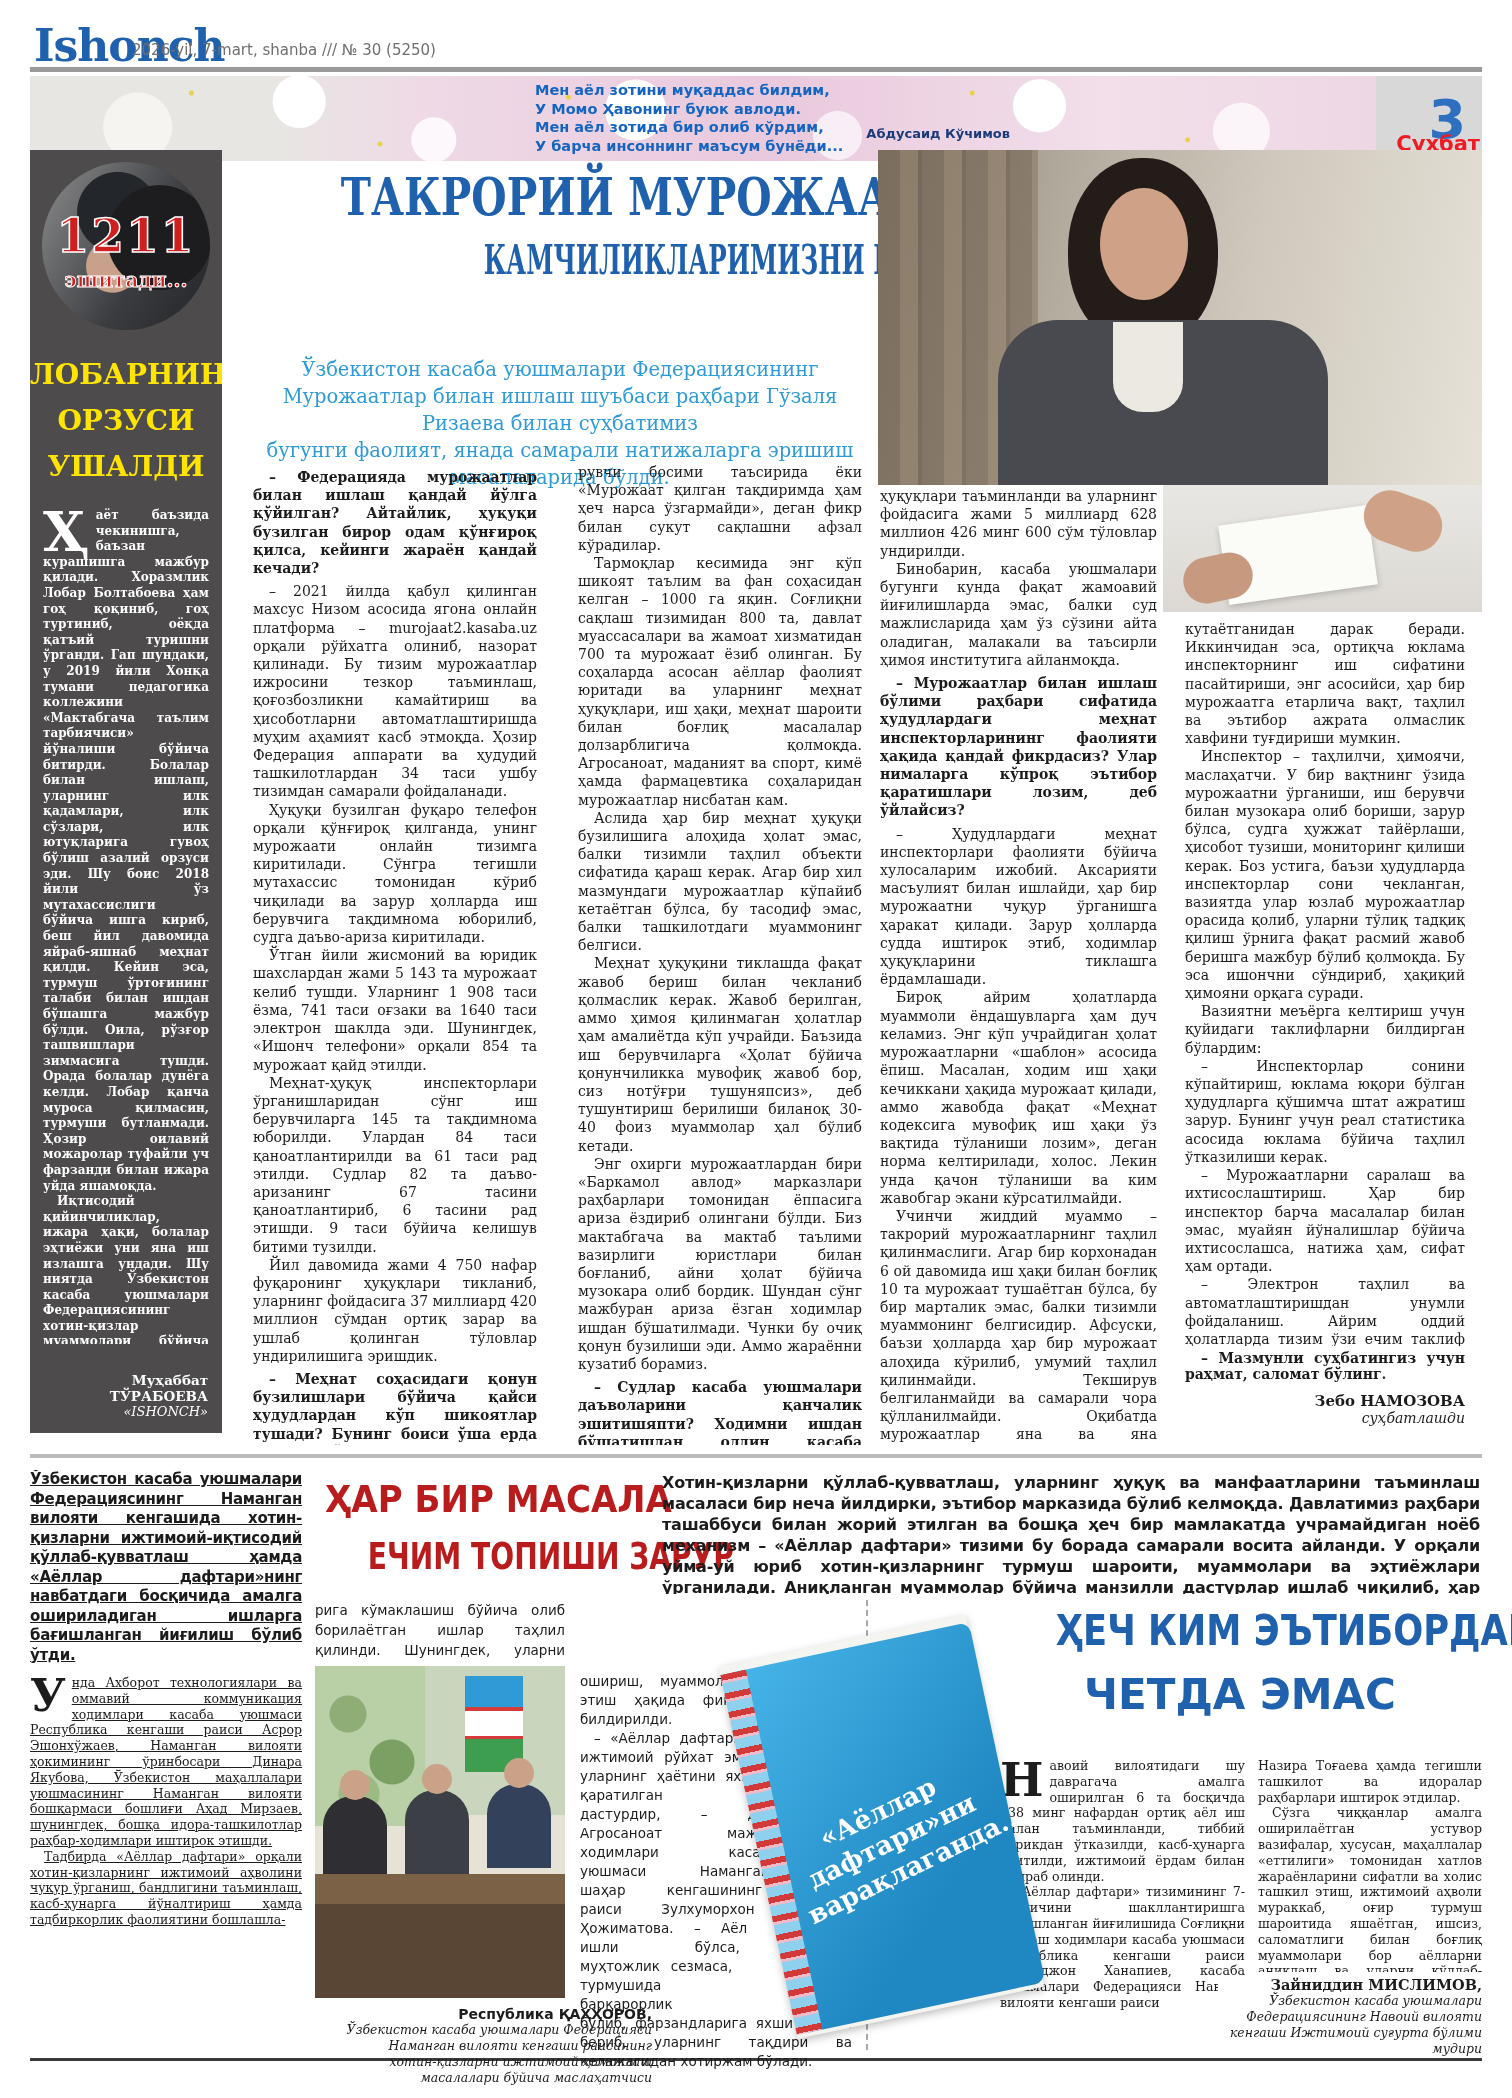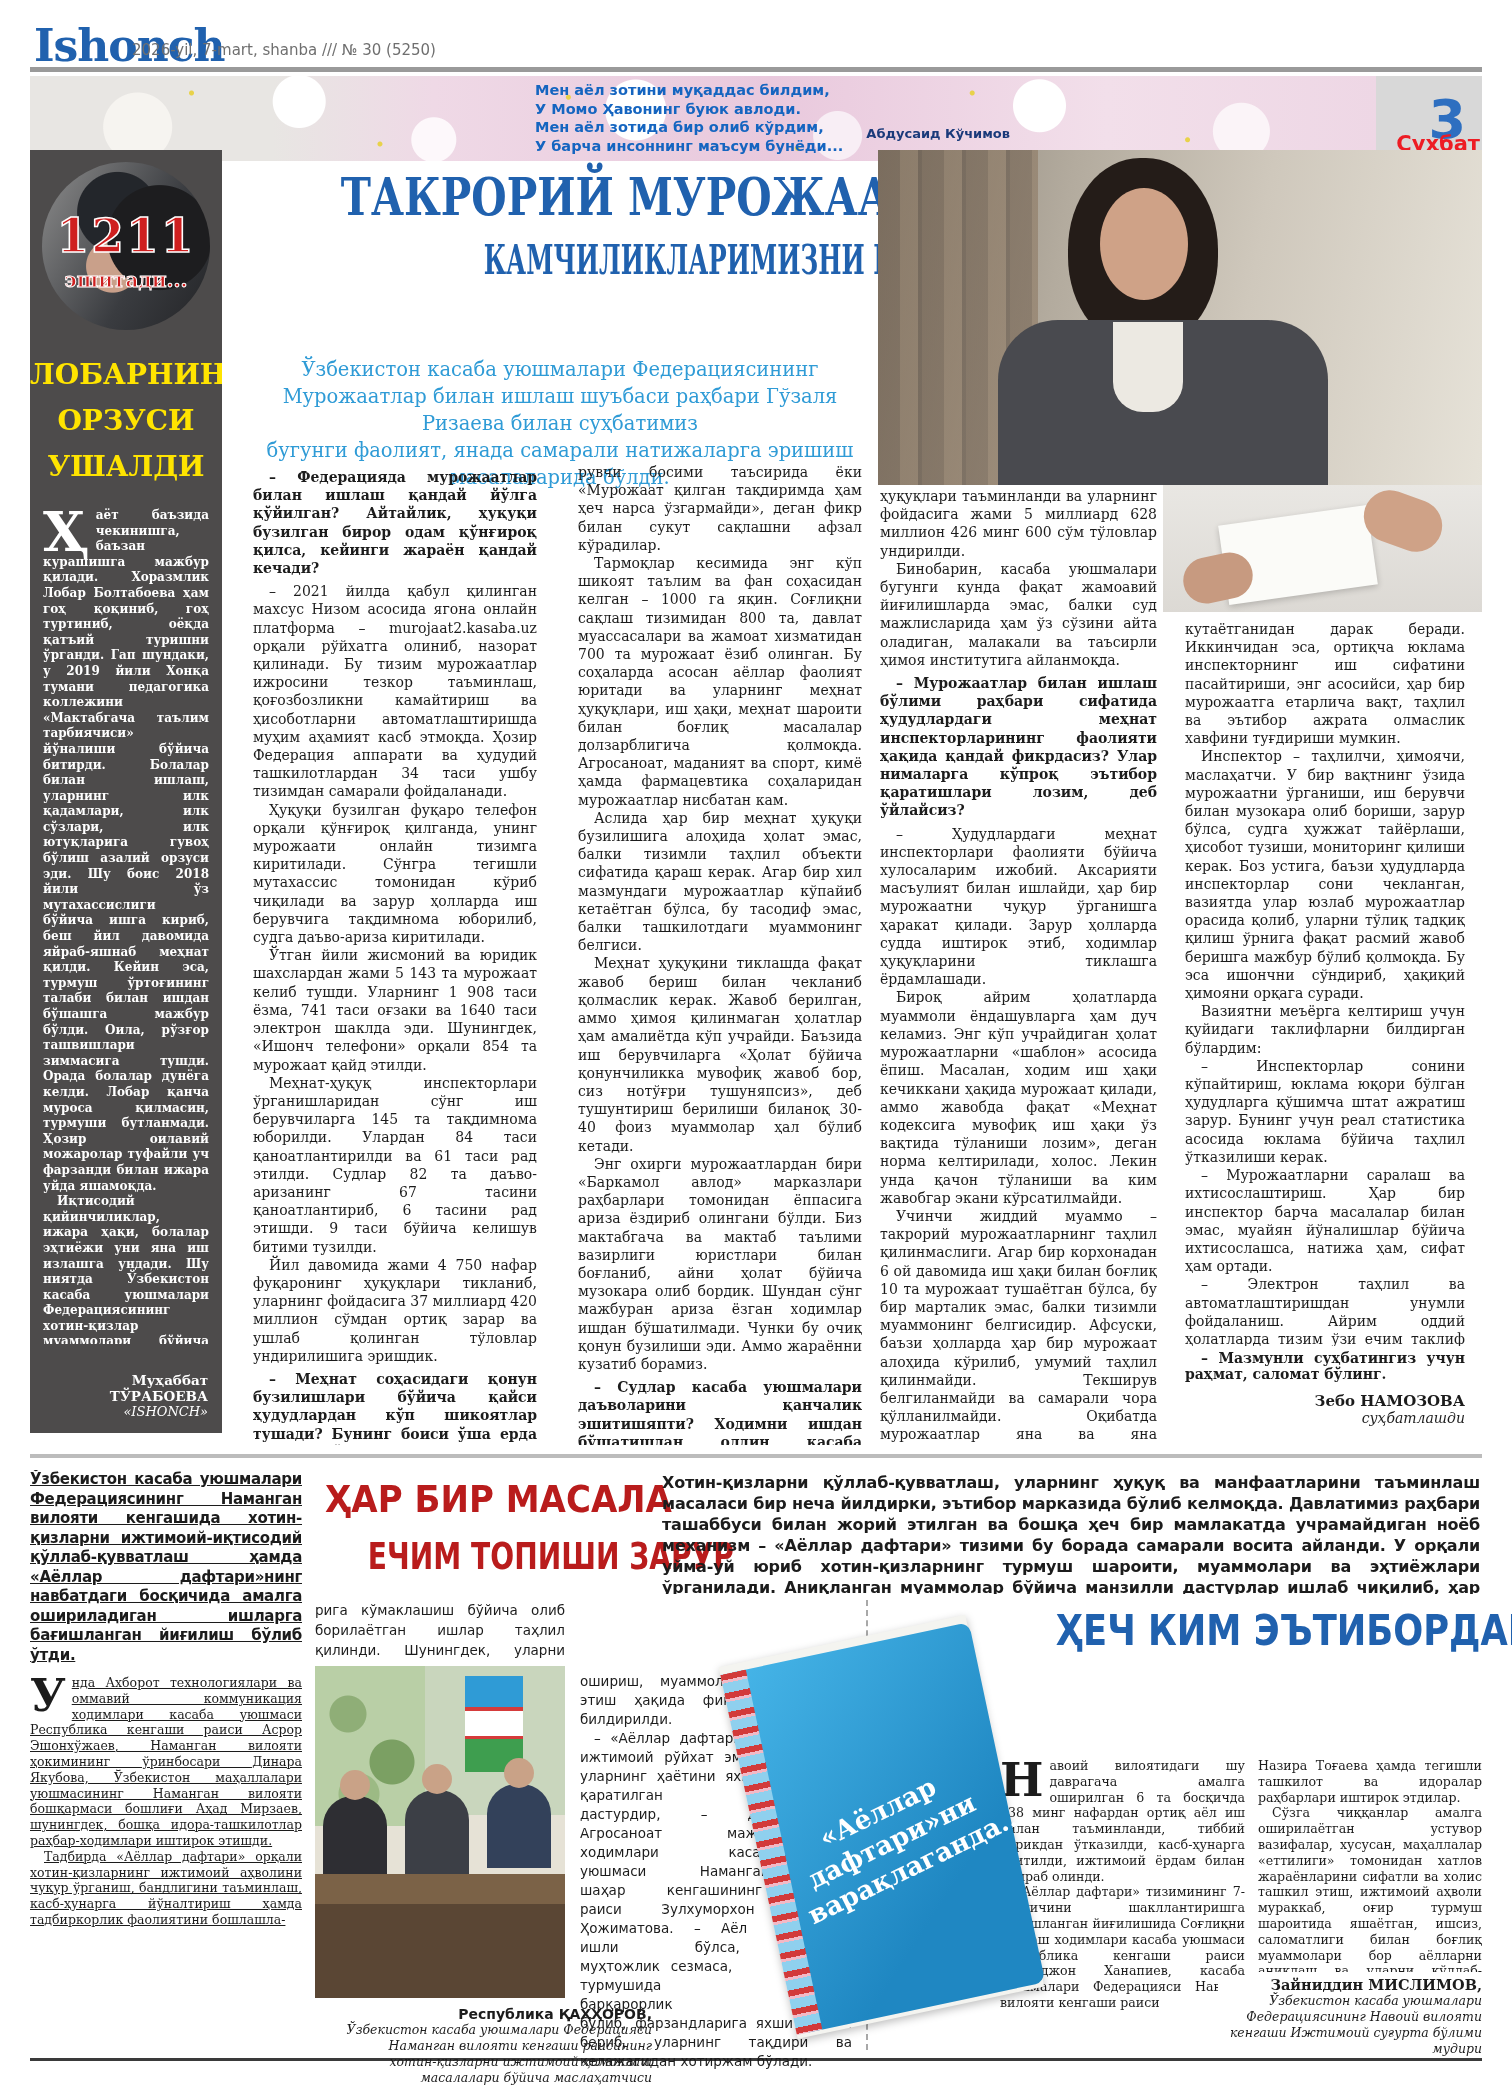--- a/index.html
+++ b/index.html
@@ -313,20 +313,21 @@
     <div class="book-spiral"></div>
     <div class="book-title">
       <span>«Аёллар</span>
       <span>дафтари»ни</span>
       <span>варақлаганда...</span>
     </div>
   </div>
 
   <div class="abs nv-hl">
     <div><span class="shrink sx84">ҲЕЧ КИМ ЭЪТИБОРДАН</span></div>
+    <div><span class="shrink">ЧЕТДА ЭМАС</span></div>
   </div>
 
   <div class="abs nv-col nv-col1">
     <p class="nofirst"><span class="dropcap">Н</span><span>авоий вилоятидаги шу даврагача амалга оширилган 6 та босқичда 138 минг нафардан ортиқ аёл иш билан таъминланди, тиббий кўрикдан ўтказилди, касб-ҳунарга ўқитилди, ижтимоий ёрдам билан қамраб олинди.</span></p>
     <p>«Аёллар дафтари» тизимининг 7-босқичини шакллантиришга бағишланган йиғилишида Соғлиқни сақлаш ходимлари касаба уюшмаси Республика кенгаши раиси Фарходжон Ханапиев, касаба уюшмалари Федерацияси Навоий вилояти кенгаши раиси</p>
   </div>
   <div class="abs nv-col nv-col2">
     <p class="nofirst">Назира Тоғаева ҳамда тегишли ташкилот ва идоралар раҳбарлари иштирок этдилар.</p>
     <p>Сўзга чиққанлар амалга оширилаётган устувор вазифалар, хусусан, маҳаллалар «еттилиги» томонидан хатлов жараёнларини сифатли ва холис ташкил этиш, ижтимоий аҳволи мураккаб, оғир турмуш шароитида яшаётган, ишсиз, саломатлиги билан боғлиқ муаммолари бор аёлларни аниқлаш ва уларни қўллаб-қувватлаш чораларини кучайтириш масалалари ҳақида атрофлича тўхталдилар. Таъкидланганидек, ҳар бир мурожаат ортида инсон тақдири, оила тақдири турибди. Шу боис хатлов жараёнларида юзакиликка йўл қўймаслик, ҳар бир ҳолатни чуқур ўрганиш муҳим аҳамият касб этади.</p>
   </div>

